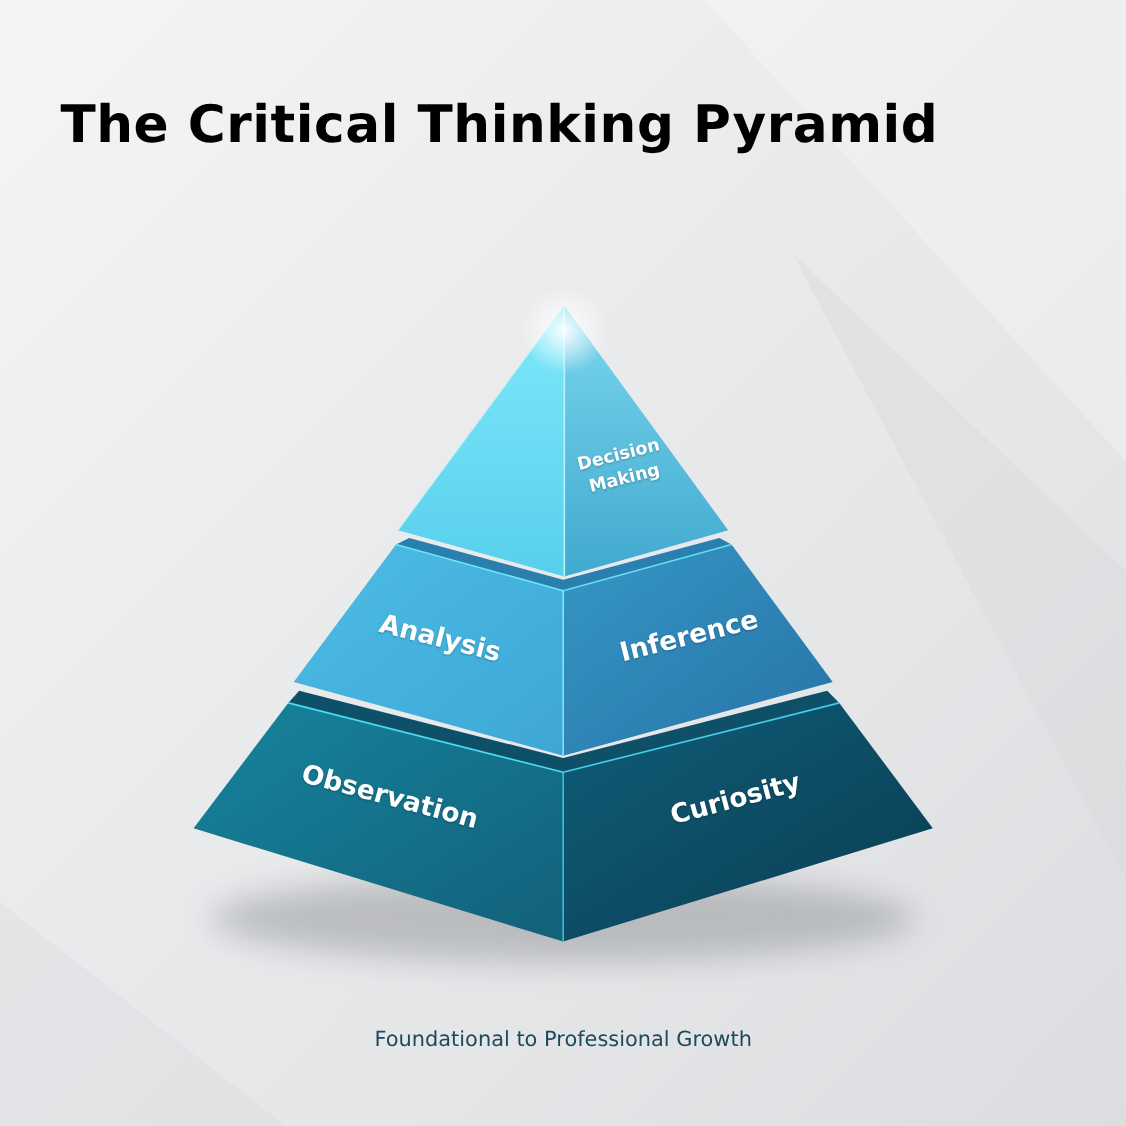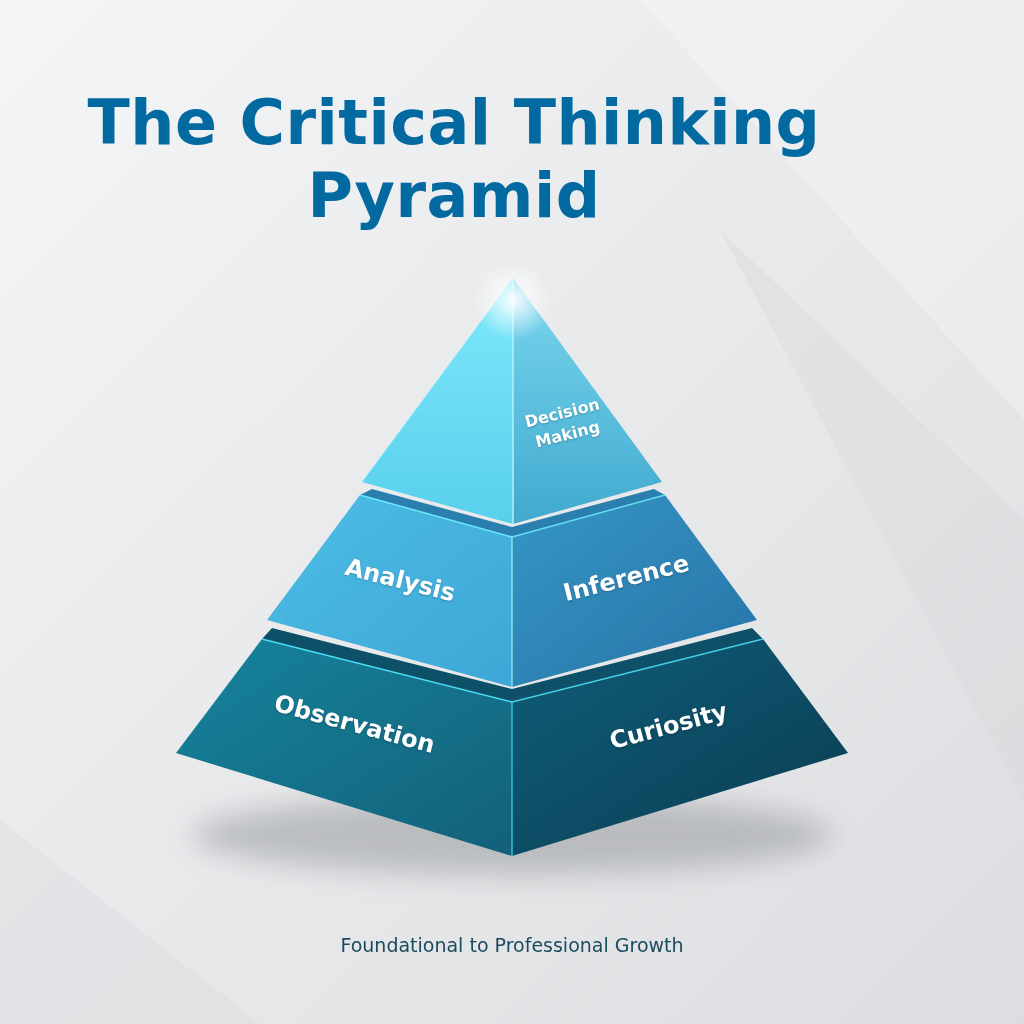--- a/index.html
+++ b/index.html
@@ -6,22 +6,22 @@
   body {
     width: 1024px; height: 1024px; overflow: hidden; position: relative;
     background: linear-gradient(135deg, #f4f5f6 0%, #e9eaec 45%, #e4e5e7 70%, #dcdde0 100%);
     font-family: "DejaVu Sans", sans-serif;
   }
   .bg-shape {
     position: absolute; left: 0; top: 0; width: 1024px; height: 1024px; pointer-events: none;
   }
   .title {
     position: absolute; left: 0; width: 908px; top: 86px; text-align: center;
-    font-family: "DejaVu Sans", sans-serif; font-weight: bold; font-size: 62px;
-    color: #0369a1; letter-spacing: 0.5px;
+    font-family: "DejaVu Sans", sans-serif; font-weight: bold; font-size: 47px;
+    color: #000000; letter-spacing: 0.5px;
   }
   .subtitle {
     position: absolute; left: 0; width: 1024px; top: 934px; text-align: center;
     font-family: "DejaVu Sans", sans-serif; font-size: 19px; color: #1c4a5e;
   }
   svg.pyr { position: absolute; left: 0; top: 0; }
   .lbl {
     position: absolute; color: #ffffff; font-family: "DejaVu Sans", sans-serif;
     font-weight: bold; white-space: nowrap; text-shadow: 0 1px 2px rgba(0,0,0,0.25);
     transform-origin: center center;

